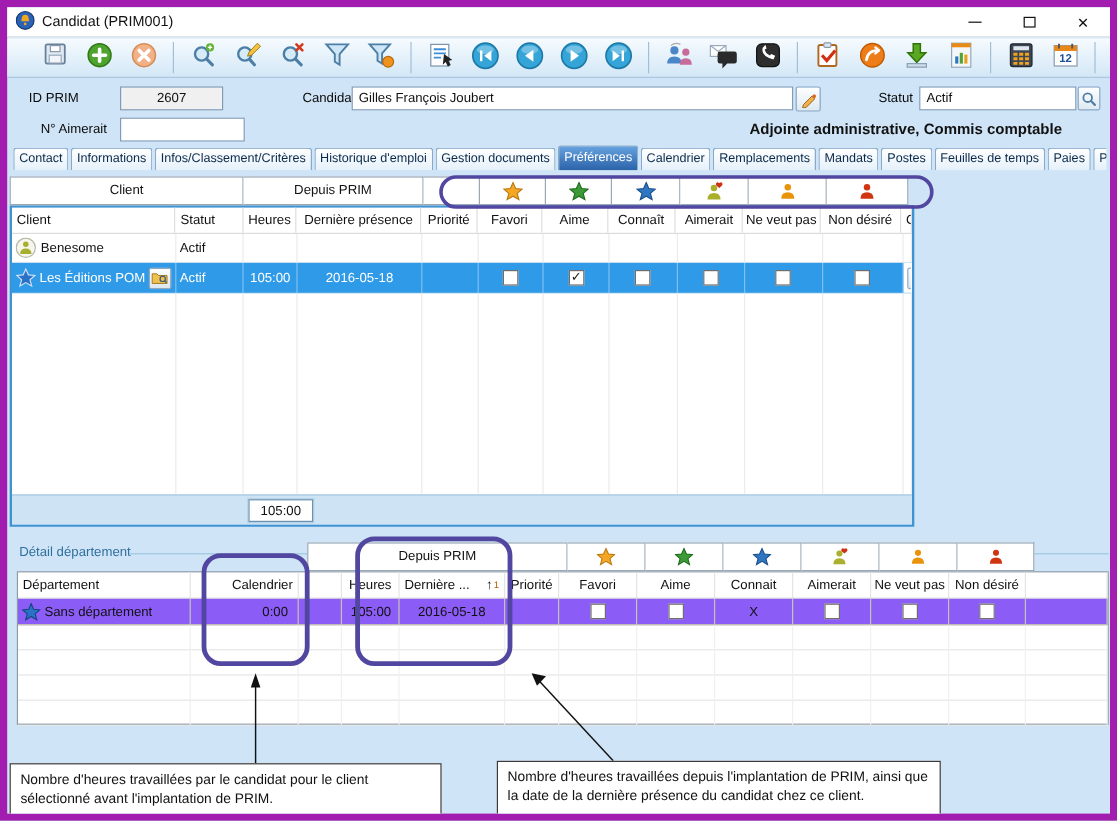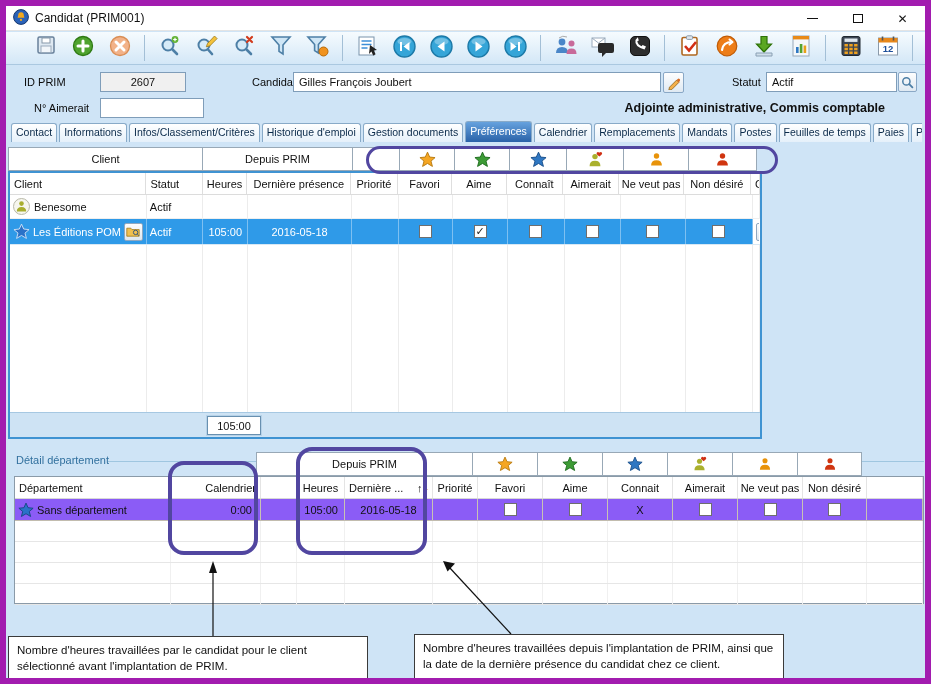--- a/index.html
+++ b/index.html
@@ -63,21 +63,21 @@
   .rect-dp { position:absolute; left:290px; top:441px; width:131px; height:108px; border:4px solid #5146a0; border-radius:16px; z-index:5; pointer-events:none; }
 
   
   .section-label { position:absolute; left:10px; top:448px; color:#31709e; z-index:1; }
   .section-line { position:absolute; left:102px; top:455px; width:816px; height:1px; background:#9fc6e0; }
   .bgrow { position:absolute; left:250px; top:446px; height:24px; display:flex; z-index:2; }
   .bgc { background:#fff; border:1px solid #98a8b6; border-left:none; display:flex; align-items:center; justify-content:center; }
   .bgc.first { border-left:1px solid #98a8b6; }
   .bw1{width:217px}.bw2{width:65px}.bw3{width:65px}.bw4{width:65px}.bw5{width:65px}.bw6{width:65px}.bw7{width:64px}
   .bgrid { position:absolute; left:8px; top:470px; width:910px; height:128px; background:#fff; border:1px solid #8a9aa8; }
-  .b1{width:156px}.b2{width:90px}.b3{width:36px}.b4{width:48px}.b5{width:88px}.b6{width:45px}
+  .b1{width:144px}.b2{width:90px}.b3{width:36px}.b4{width:48px}.b5{width:88px}.b6{width:45px}
   .b7,.b8,.b9,.b10,.b11{width:65px}.b12{width:64px}.b13{flex:1}
   .bh { display:flex; height:22px; border-bottom:1px solid #d8d8d8; }
   .bh .hc { border-right:1px solid #e4e4e4; }
   .brow { display:flex; height:22px; background:#8b5cf6; border-bottom:1px solid #c2bcae; }
   .brow .dc { border-right:1px solid #c8c2b4; }
   .berow { display:flex; height:21px; border-bottom:1px solid #e6e6e6; }
   .berow .dc { border-right:1px solid #f0f0f0; }
   .rt { justify-content:flex-end; }
   .sort { margin-left:auto; display:flex; align-items:center; }
   .sortnum { font-size:8px; color:#c25a00; margin-left:1px; }

